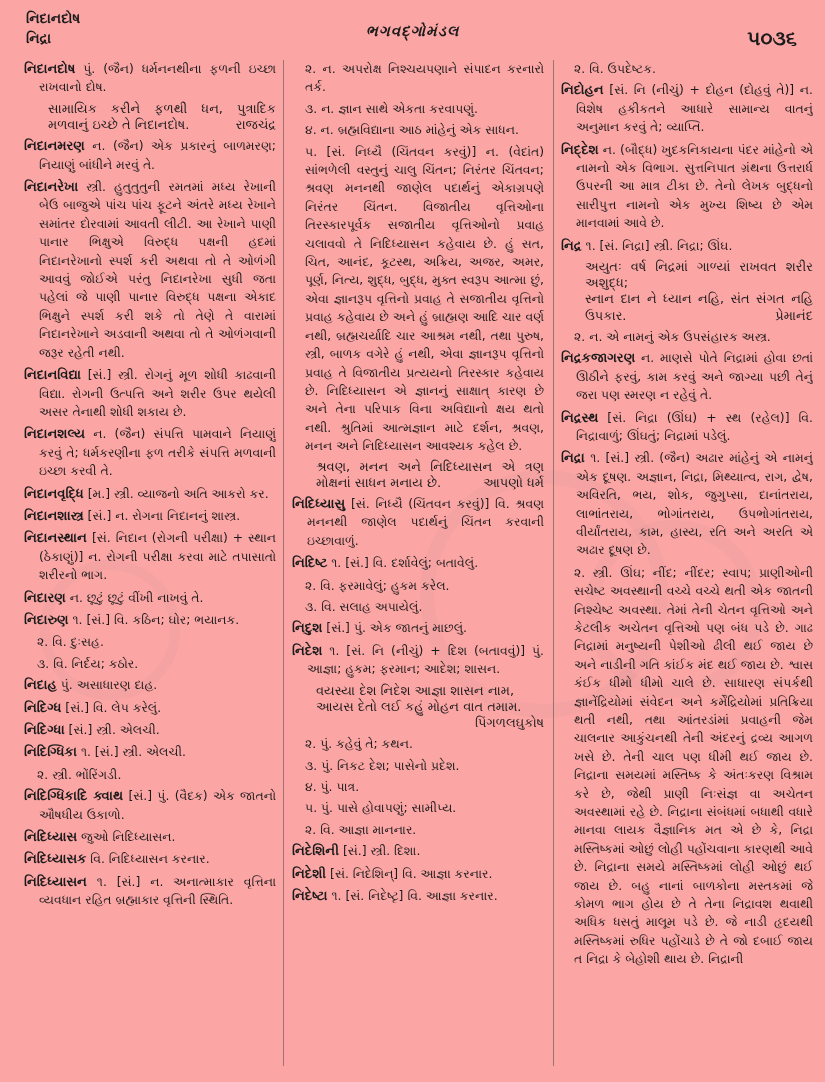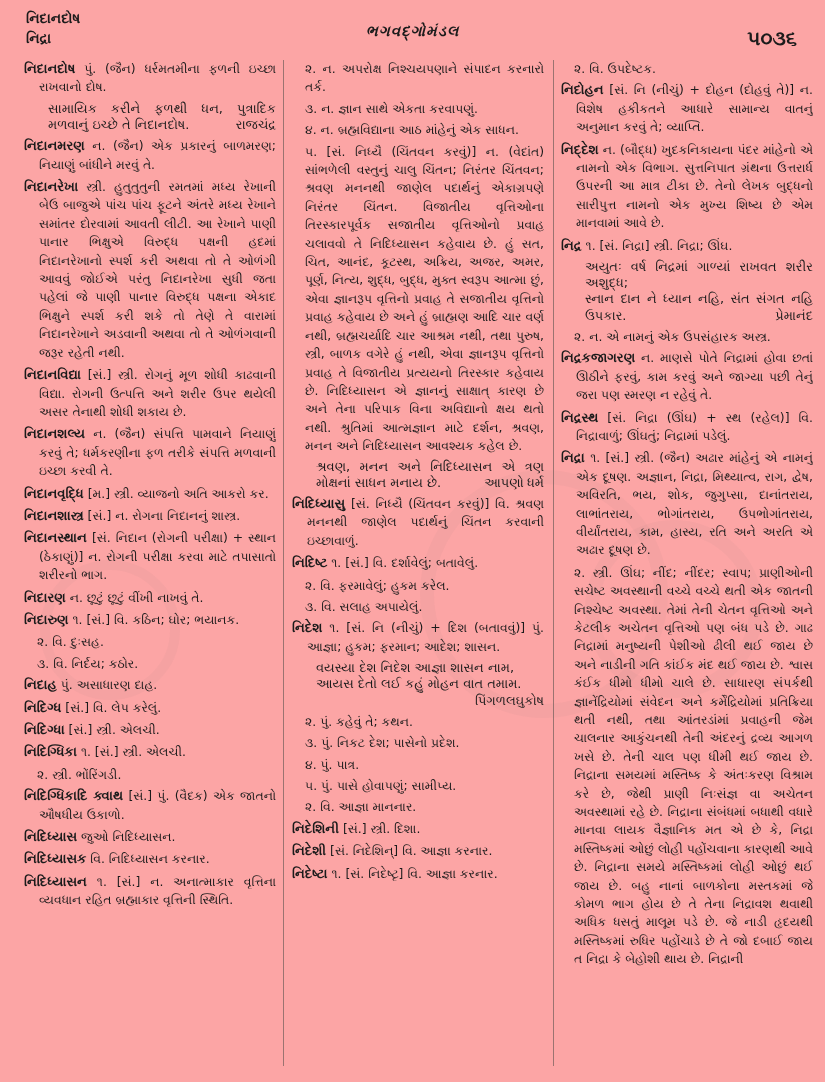--- a/index.html
+++ b/index.html
@@ -25,21 +25,21 @@
   .col{position:absolute;top:60px;height:1008px;width:252px;overflow:hidden;
        font-size:12.4px;line-height:18.4px;text-align:justify;}
   .col.c1{left:24px;}
   .col.c2{left:292px;}
   .col.c3{left:561px;}
   .para{margin:0 0 4px 0;}
   .para.entry{padding-left:15px;text-indent:-15px;}
   .para.sub{padding-left:13px;margin-bottom:3px;}
   .para.quote{padding-left:24px;font-size:13px;line-height:16.2px;margin:1px 0 4px 0;overflow:hidden;}
   .quote-text{white-space:pre-line;}
-  .quote-src{float:right;padding-left:10px;font-family:Liberation Serif, serif;}
+  .quote-src{float:right;padding-left:10px;}
   .headword{font-weight:bold;font-size:13.2px;}
 </style>
 </head>
 <body>
 
 <div class="page">
   <div class="wm w1"></div>
   <div class="wm w2"></div>
   <div class="wm w3"></div>
 
@@ -47,21 +47,21 @@
     <div>નિદાનદોષ</div>
     <div>નિદ્રા</div>
   </div>
   <div class="page-title">ભગવદ્ગોમંડલ</div>
   <div class="page-number">૫૦૩૬</div>
 
   <div class="col-rule r1"></div>
   <div class="col-rule r2"></div>
 
   <div class="col c1">
-      <div class="para entry"><span class="headword">નિદાનદોષ</span> <span>પું. (જૈન) ધર્રમતમીના ફળની ઇચ્છા રાખવાનો દોષ.</span></div>
+      <div class="para entry"><span class="headword">નિદાનદોષ</span> <span>પું. (જૈન) ધર્મનનથીના ફળની ઇચ્છા રાખવાનો દોષ.</span></div>
       <div class="para quote"><span class="quote-text">સામાયિક કરીને ફળથી ધન, પુત્રાદિક મળવાનું ઇચ્છે તે નિદાનદોષ.</span><span class="quote-src">રાજચંદ્ર</span></div>
       <div class="para entry"><span class="headword">નિદાનમરણ</span> <span>ન. (જૈન) એક પ્રકારનું બાળમરણ; નિયાણું બાંધીને મરવું તે.</span></div>
       <div class="para entry"><span class="headword">નિદાનરેખા</span> <span>સ્ત્રી. હુતુતુતુની રમતમાં મધ્ય રેખાની બેઉ બાજુએ પાંચ પાંચ ફૂટને અંતરે મધ્ય રેખાને સમાંતર દોરવામાં આવતી લીટી. આ રેખાને પાણી પાનાર ભિક્ષુએ વિરુદ્ધ પક્ષની હદમાં નિદાનરેખાનો સ્પર્શ કરી અથવા તો તે ઓળંગી આવવું જોઈએ પરંતુ નિદાનરેખા સુધી જતા પહેલાં જે પાણી પાનાર વિરુદ્ધ પક્ષના એકાદ ભિક્ષુને સ્પર્શ કરી શકે તો તેણે તે વારામાં નિદાનરેખાને અડવાની અથવા તો તે ઓળંગવાની જરૂર રહેતી નથી.</span></div>
       <div class="para entry"><span class="headword">નિદાનવિદ્યા</span> <span>[સં.] સ્ત્રી. રોગનું મૂળ શોધી કાઢવાની વિદ્યા. રોગની ઉત્પત્તિ અને શરીર ઉપર થયેલી અસર તેનાથી શોધી શકાય છે.</span></div>
       <div class="para entry"><span class="headword">નિદાનશલ્ય</span> <span>ન. (જૈન) સંપત્તિ પામવાને નિયાણું કરવું તે; ધર્મકરણીના ફળ તરીકે સંપત્તિ મળવાની ઇચ્છા કરવી તે.</span></div>
       <div class="para entry"><span class="headword">નિદાનવૃદ્ધિ</span> <span>[મ.] સ્ત્રી. વ્યાજનો અતિ આકરો કર.</span></div>
       <div class="para entry"><span class="headword">નિદાનશાસ્ત્ર</span> <span>[સં.] ન. રોગના નિદાનનું શાસ્ત્ર.</span></div>
       <div class="para entry"><span class="headword">નિદાનસ્થાન</span> <span>[સં. નિદાન (રોગની પરીક્ષા) + સ્થાન (ઠેકાણું)] ન. રોગની પરીક્ષા કરવા માટે તપાસાતો શરીરનો ભાગ.</span></div>
       <div class="para entry"><span class="headword">નિદારણ</span> <span>ન. છૂટું છૂટું વીંખી નાખવું તે.</span></div>
       <div class="para entry"><span class="headword">નિદારુણ</span> <span>૧. [સં.] વિ. કઠિન; ઘોર; ભયાનક.</span></div>
@@ -80,20 +80,21 @@
   <div class="col c2">
       <div class="para sub"><span>૨. ન. અપરોક્ષ નિશ્ચયપણાને સંપાદન કરનારો તર્ક.</span></div>
       <div class="para sub"><span>૩. ન. જ્ઞાન સાથે એકતા કરવાપણું.</span></div>
       <div class="para sub"><span>૪. ન. બ્રહ્મવિદ્યાના આઠ માંહેનું એક સાધન.</span></div>
       <div class="para sub"><span>૫. [સં. નિધ્યૈ (ચિંતવન કરવું)] ન. (વેદાંત) સાંભળેલી વસ્તુનું ચાલુ ચિંતન; નિરંતર ચિંતવન; શ્રવણ મનનથી જાણેલ પદાર્થનું એકાગ્રપણે નિરંતર ચિંતન. વિજાતીય વૃત્તિઓના તિરસ્કારપૂર્વક સજાતીય વૃત્તિઓનો પ્રવાહ ચલાવવો તે નિદિધ્યાસન કહેવાય છે. હું સત, ચિત, આનંદ, કૂટસ્થ, અક્રિય, અજર, અમર, પૂર્ણ, નિત્ય, શુદ્ધ, બુદ્ધ, મુક્ત સ્વરૂપ આત્મા છું, એવા જ્ઞાનરૂપ વૃત્તિનો પ્રવાહ તે સજાતીય વૃત્તિનો પ્રવાહ કહેવાય છે અને હું બ્રાહ્મણ આદિ ચાર વર્ણ નથી, બ્રહ્મચર્યાદિ ચાર આશ્રમ નથી, તથા પુરુષ, સ્ત્રી, બાળક વગેરે હું નથી, એવા જ્ઞાનરૂપ વૃત્તિનો પ્રવાહ તે વિજાતીય પ્રત્યયનો તિરસ્કાર કહેવાય છે. નિદિધ્યાસન એ જ્ઞાનનું સાક્ષાત્ કારણ છે અને તેના પરિપાક વિના અવિદ્યાનો ક્ષય થતો નથી. શ્રુતિમાં આત્મજ્ઞાન માટે દર્શન, શ્રવણ, મનન અને નિદિધ્યાસન આવશ્યક કહેલ છે.</span></div>
       <div class="para quote"><span class="quote-text">શ્રવણ, મનન અને નિદિધ્યાસન એ ત્રણ મોક્ષનાં સાધન મનાય છે.</span><span class="quote-src">આપણો ધર્મ</span></div>
       <div class="para entry"><span class="headword">નિદિધ્યાસુ</span> <span>[સં. નિધ્યૈ (ચિંતવન કરવું)] વિ. શ્રવણ મનનથી જાણેલ પદાર્થનું ચિંતન કરવાની ઇચ્છાવાળું.</span></div>
       <div class="para entry"><span class="headword">નિદિષ્ટ</span> <span>૧. [સં.] વિ. દર્શાવેલું; બતાવેલું.</span></div>
       <div class="para sub"><span>૨. વિ. ફરમાવેલું; હુકમ કરેલ.</span></div>
       <div class="para sub"><span>૩. વિ. સલાહ અપાયેલું.</span></div>
+      <div class="para entry"><span class="headword">નિદુશ</span> <span>[સં.] પું. એક જાતનું માછલું.</span></div>
       <div class="para entry"><span class="headword">નિદેશ</span> <span>૧. [સં. નિ (નીચું) + દિશ (બતાવવું)] પું. આજ્ઞા; હુકમ; ફરમાન; આદેશ; શાસન.</span></div>
       <div class="para quote"><span class="quote-text">વયસ્યા દેશ નિદેશ આજ્ઞા શાસન નામ,
 આયસ દેતો લઈ કહું મોહન વાત તમામ.</span><span class="quote-src">પિંગળલઘુકોષ</span></div>
       <div class="para sub"><span>૨. પું. કહેવું તે; કથન.</span></div>
       <div class="para sub"><span>૩. પું. નિકટ દેશ; પાસેનો પ્રદેશ.</span></div>
       <div class="para sub"><span>૪. પું. પાત્ર.</span></div>
       <div class="para sub"><span>૫. પું. પાસે હોવાપણું; સામીપ્ય.</span></div>
       <div class="para sub"><span>૨. વિ. આજ્ઞા માનનાર.</span></div>
       <div class="para entry"><span class="headword">નિદેશિની</span> <span>[સં.] સ્ત્રી. દિશા.</span></div>
       <div class="para entry"><span class="headword">નિદેશી</span> <span>[સં. નિદેશિન્] વિ. આજ્ઞા કરનાર.</span></div>

